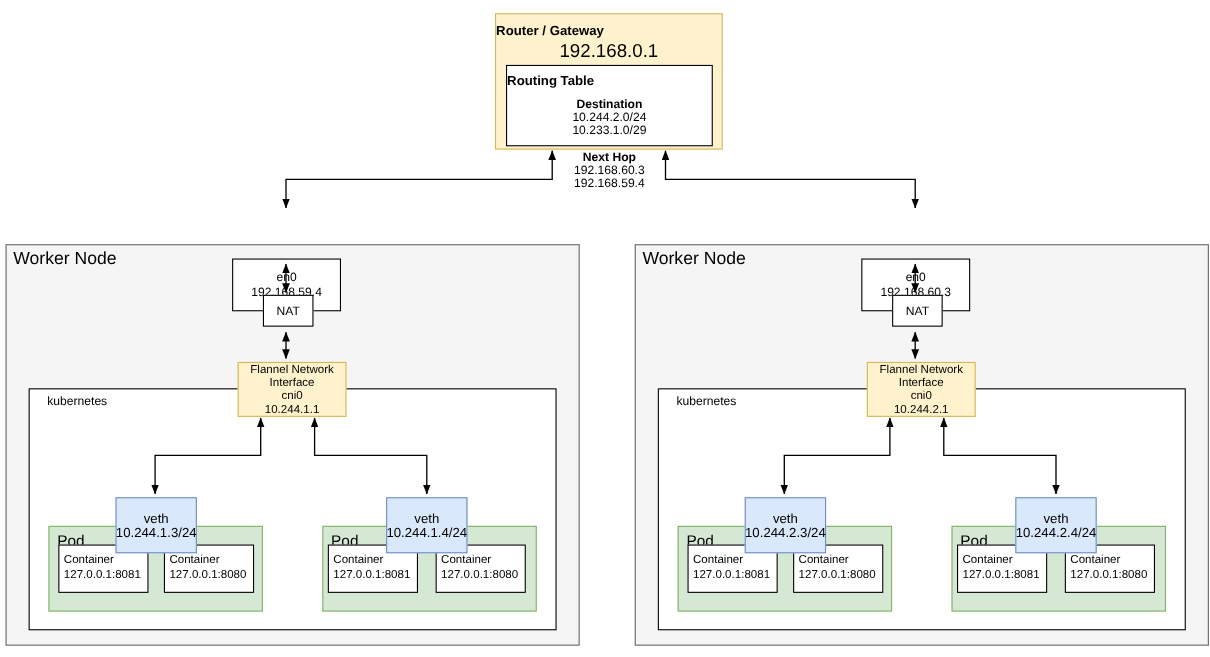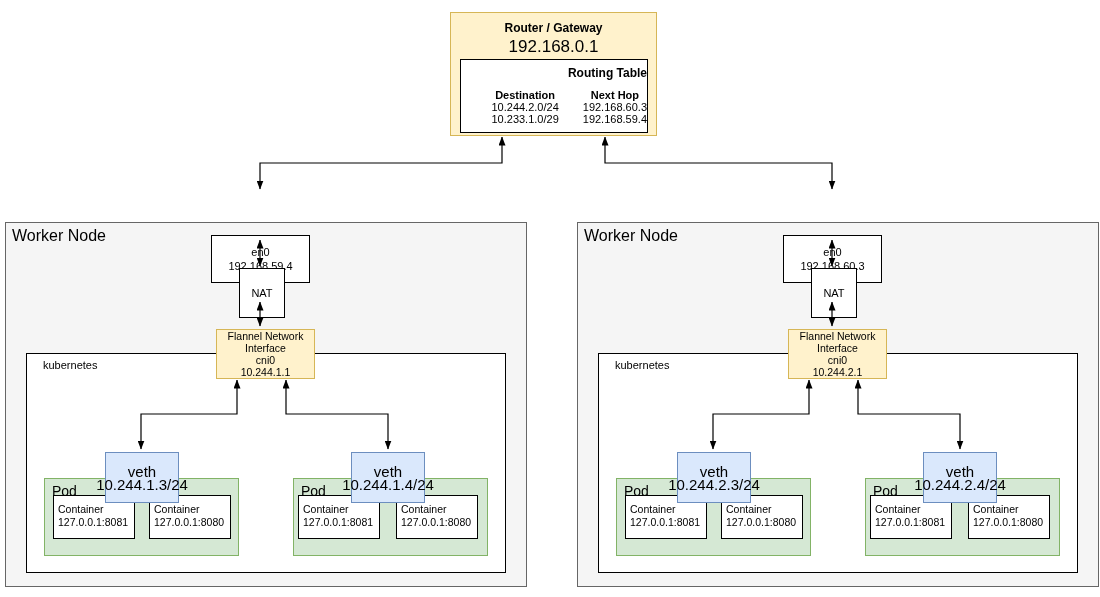--- a/index.html
+++ b/index.html
@@ -6,47 +6,47 @@
   *{box-sizing:border-box;}
   .canvas{
     position:relative;width:1100px;height:597px;background:#fff;overflow:hidden;
     font-family:"Liberation Sans",sans-serif;color:#000;
   }
   .box{position:absolute;border:1px solid #000;background:#fff;}
   .centered{display:flex;flex-direction:column;align-items:center;justify-content:center;text-align:center;}
 
   
   .router{left:450px;top:12px;width:207px;height:124px;background:var(--yellow-fill,#FFF2CC);border:1px solid var(--yellow-border,#D6B656);}
-  .router-title{font-weight:bold;font-size:12px;text-align:center;margin-top:8px;}
+  .router-title{font-weight:bold;font-size:12px;text-align:left;margin-top:8px;}
   .router-ip{font-size:17px;text-align:center;margin-top:2px;}
   .rtable{left:9px;top:46px;width:188px;height:74px;position:absolute;background:#fff;border:1px solid #000;}
-  .rtable-title{font-weight:bold;font-size:12px;text-align:right;margin-top:6px;padding-left:28px;}
-  .rtable-cols{display:flex;justify-content:flex-end;gap:24px;margin-top:9px;}
+  .rtable-title{font-weight:bold;font-size:12px;text-align:left;margin-top:6px;}
+  .rtable-cols{display:flex;justify-content:flex-start;gap:12px;margin-top:9px;flex-direction:column;}
   .rtable-col{text-align:center;font-size:11px;line-height:12px;}
   .rtable-col .hdr{font-weight:bold;}
 
   
   .worker{position:absolute;top:222px;width:522px;height:365px;background:var(--node-fill,#F5F5F5);border:1px solid var(--node-border,#666);}
   .worker.left{left:5px;} .worker.right{left:577px;}
   .wn-label{position:absolute;left:6px;top:4px;font-size:16px;}
 
   .en0{left:205px;top:-32px;width:99px;height:48px;font-size:11px;line-height:14px;margin-top:44px;}
-  .nat{left:233px;top:45px;width:46px;height:50px;font-size:11px;}
+  .nat{left:233px;top:45px;width:46px;height:29px;font-size:11px;}
   .flannel{left:210px;top:106px;width:99px;height:50px;background:var(--yellow-fill,#FFF2CC);border:1px solid var(--yellow-border,#D6B656);font-size:10.5px;line-height:12px;}
   .kub{left:20px;top:130px;width:480px;height:220px;}
   .kub-label{position:absolute;left:16px;top:5px;font-size:11px;}
 
   .pod{position:absolute;top:255px;width:195px;height:78px;background:var(--green-fill,#D5E8D4);border:1px solid var(--green-border,#82B366);}
   .pod.p1{left:38px;} .pod.p2{left:287px;}
   .pod-label{position:absolute;left:7px;top:4px;font-size:14px;}
 
   .container-box{position:absolute;top:272px;width:82px;height:44px;font-size:10.5px;line-height:13px;padding:7px 0 0 4px;}
   .c-p1c1{left:47px;} .c-p1c2{left:143px;} .c-p2c1{left:292px;} .c-p2c2{left:390px;}
 
-  .veth{position:absolute;top:229px;width:74px;height:51px;background:var(--blue-fill,#DAE8FC);border:1px solid var(--blue-border,#6C8EBF);font-size:15px;line-height:13px;}
+  .veth{position:absolute;top:229px;width:74px;height:51px;background:var(--blue-fill,#DAE8FC);border:1px solid var(--blue-border,#6C8EBF);font-size:12px;line-height:13px;}
   .veth.v1{left:99px;} .veth.v2{left:345px;}
 
   .connectors{position:absolute;left:0;top:0;z-index:10;pointer-events:none;}
 </style>
 </head>
 <body>
 
 <div class="canvas">
 
   <div class="box router">

